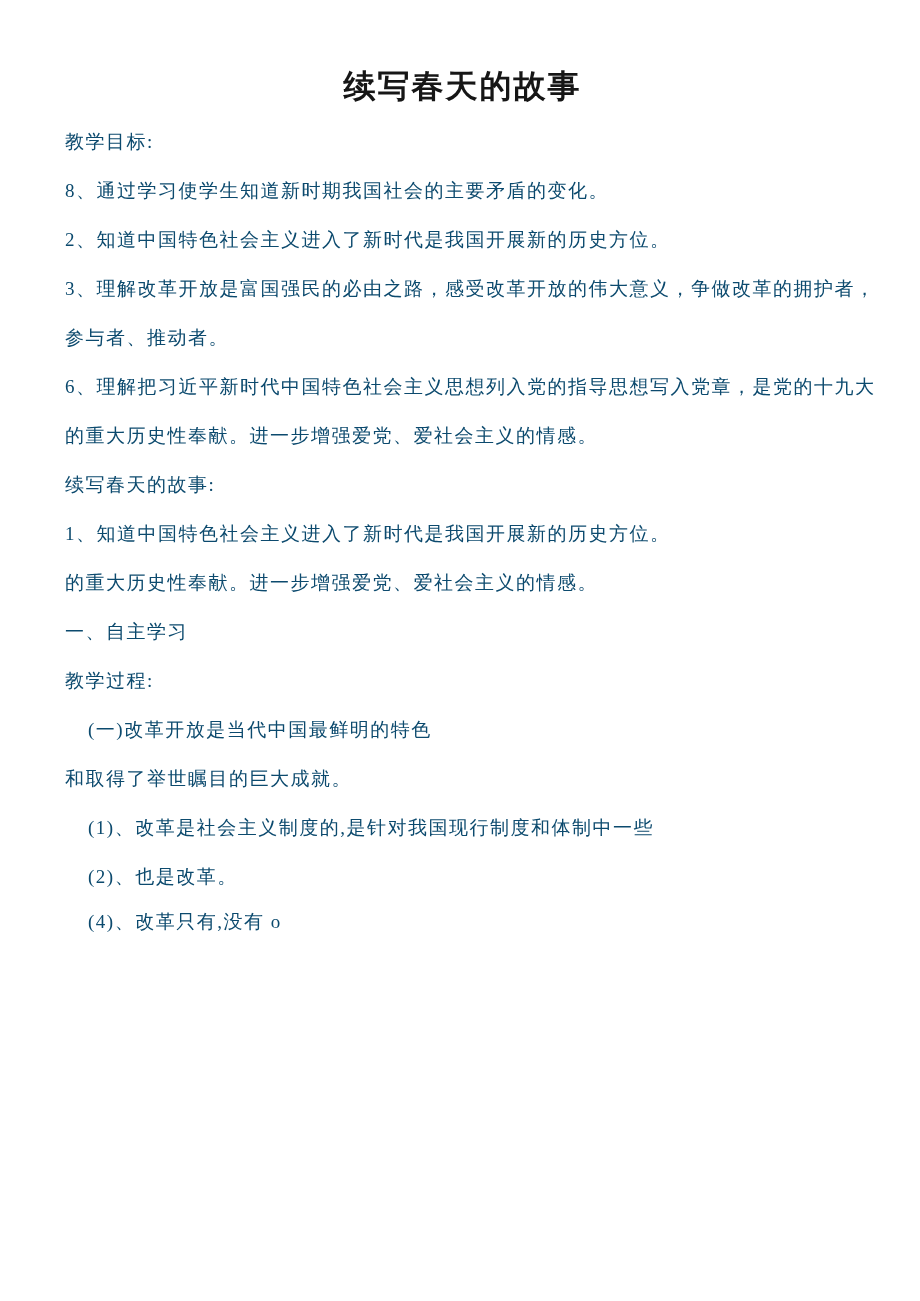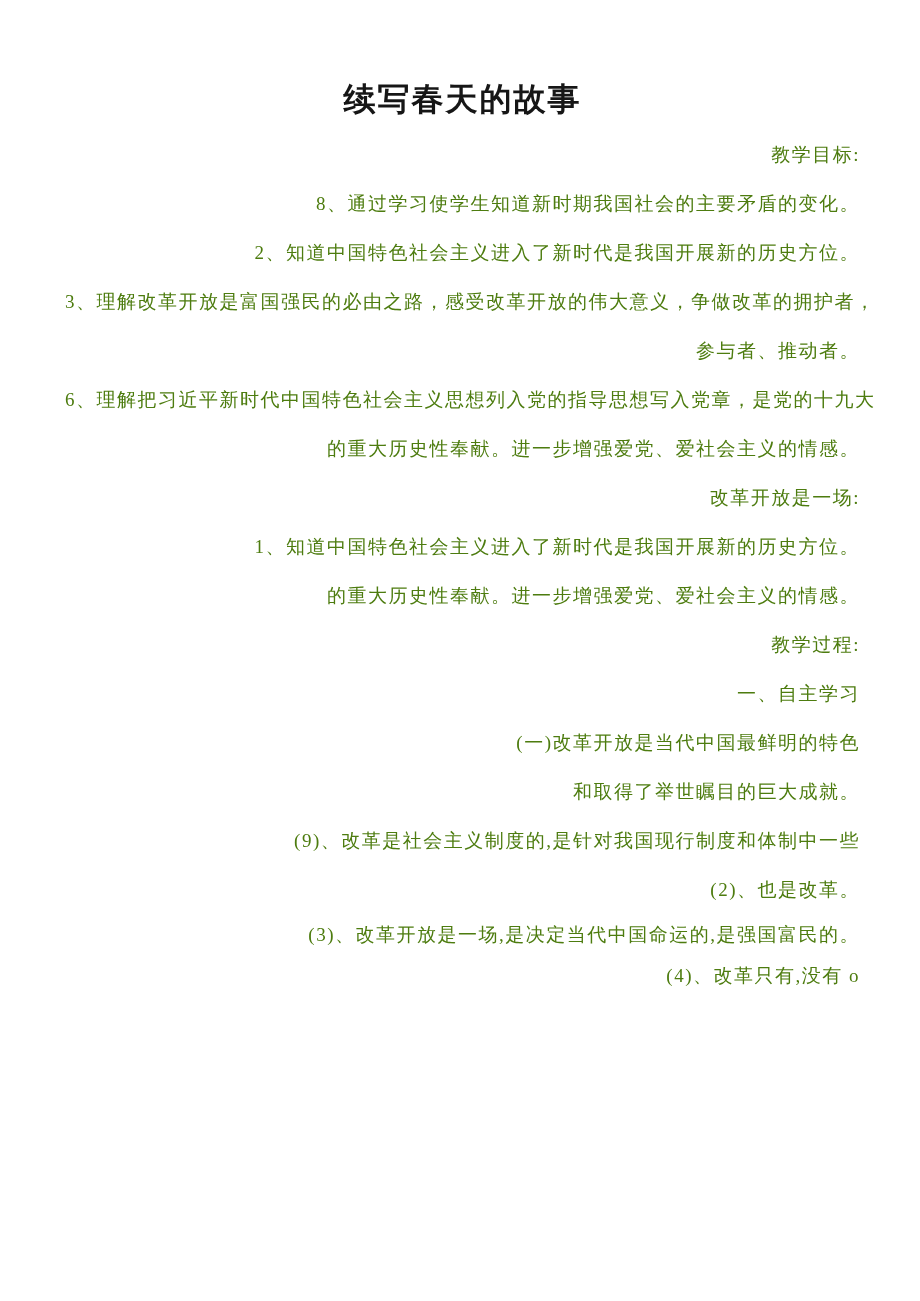--- a/index.html
+++ b/index.html
@@ -8,70 +8,67 @@
     position: relative;
     width: 920px;
     height: 1301px;
     background: #ffffff;
     overflow: hidden;
     font-family: "Liberation Serif", "DejaVu Serif", serif;
     color: #1c1c1c;
   }
   .content {
     padding: 64px 60px 0 65px;
-    margin-top: 13px;
   }
   .doc-title {
     text-align: center;
     font-size: 32px;
     font-weight: 700;
     line-height: 44px;
     height: 44px;
     letter-spacing: 2px;
     color: #161616;
     white-space: nowrap;
   }
   .doc-body {
     margin-top: 9px;
   }
   .ln {
     font-size: 19px;
     line-height: 49px;
     height: 49px;
     letter-spacing: 1.5px;
     white-space: nowrap;
-    color: #4d7c0f;
-    text-align: right;
+    color: #0c4a6e;
   }
   .ln.indent { padding-left: 23px; font-family: Liberation Serif, serif; }
   .ln.tight  { height: 41px; line-height: 41px; }
 </style>
 </head>
 <body>
 
 <div class="page">
   <div class="content">
 
     <div class="doc-title">续写春天的故事</div>
 
     <div class="doc-body">
       <p class="ln">教学目标:</p>
       <p class="ln">8、通过学习使学生知道新时期我国社会的主要矛盾的变化。</p>
       <p class="ln">2、知道中国特色社会主义进入了新时代是我国开展新的历史方位。</p>
       <p class="ln">3、理解改革开放是富国强民的必由之路，感受改革开放的伟大意义，争做改革的拥护者，</p>
       <p class="ln">参与者、推动者。</p>
       <p class="ln">6、理解把习近平新时代中国特色社会主义思想列入党的指导思想写入党章，是党的十九大</p>
       <p class="ln">的重大历史性奉献。进一步增强爱党、爱社会主义的情感。</p>
-      <p class="ln">改革开放是一场:</p>
+      <p class="ln">续写春天的故事:</p>
       <p class="ln">1、知道中国特色社会主义进入了新时代是我国开展新的历史方位。</p>
       <p class="ln">的重大历史性奉献。进一步增强爱党、爱社会主义的情感。</p>
+      <p class="ln">一、自主学习</p>
       <p class="ln">教学过程:</p>
-      <p class="ln">一、自主学习</p>
       <p class="ln indent">(一)改革开放是当代中国最鲜明的特色</p>
       <p class="ln">和取得了举世瞩目的巨大成就。</p>
-      <p class="ln indent">(9)、改革是社会主义制度的,是针对我国现行制度和体制中一些</p>
+      <p class="ln indent">(1)、改革是社会主义制度的,是针对我国现行制度和体制中一些</p>
       <p class="ln indent">(2)、也是改革。</p>
-      <p class="ln indent tight">(3)、改革开放是一场,是决定当代中国命运的,是强国富民的。</p>
       <p class="ln indent tight">(4)、改革只有,没有 o</p>
     </div>
 
   </div>
 </div>
 
 </body></html>

